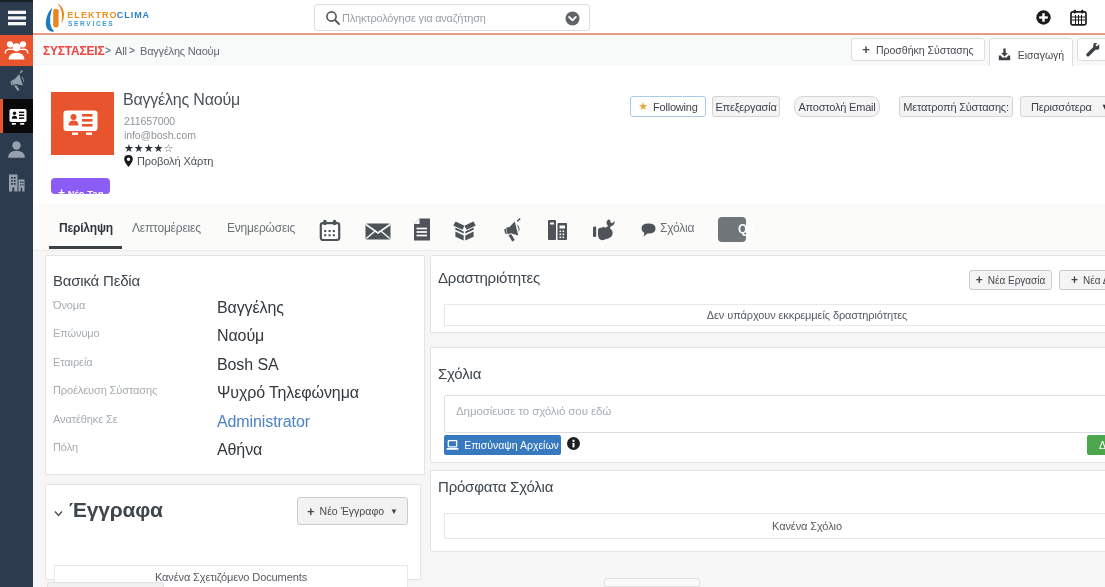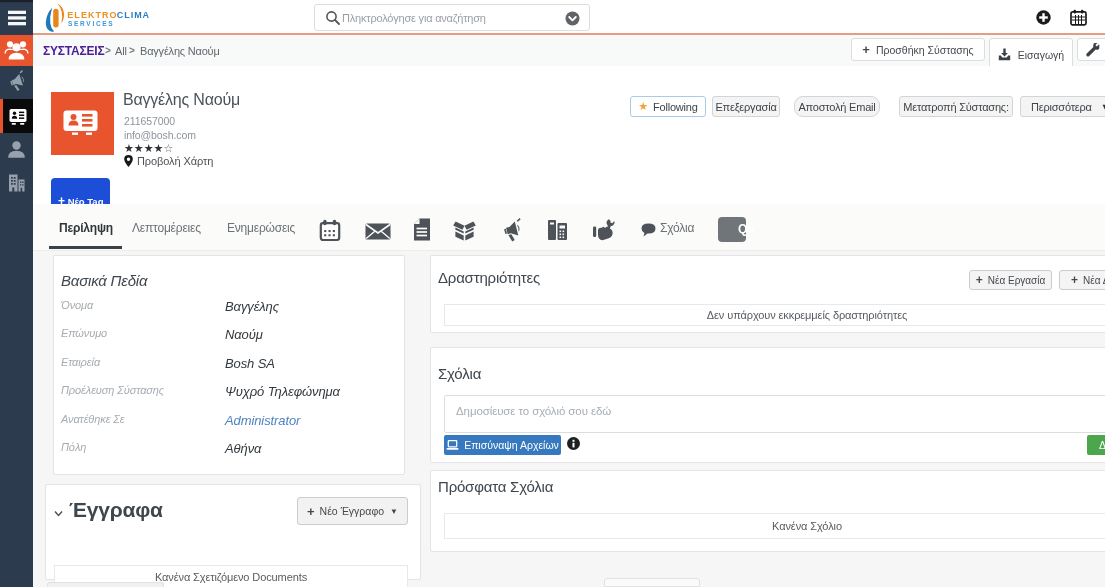--- a/index.html
+++ b/index.html
@@ -14,44 +14,44 @@
 
 
 #header { left:33px; top:0; width:1072px; height:35px; background:#fff; border-bottom:2px solid #e79c82; z-index:40; }
 
 
 #searchbox { position:absolute; left:281px; top:4px; width:276px; height:27px; background:#fff; border:1px solid #ddd; border-radius:3px; }
 #searchbox .ph { position:absolute; left:27px; top:7px; font-size:11px; color:#9aa0a6; letter-spacing:-0.2px; }
 
 
 #crumbbar { left:33px; top:35px; width:1072px; height:31px; background:#f8f9f9; }
-.crumb-mod { position:absolute; left:10px; top:9px; font-size:12px; font-weight:bold; color:#4c1d95; letter-spacing:-0.2px; }
+.crumb-mod { position:absolute; left:10px; top:9px; font-size:12px; font-weight:bold; color:#ef4444; letter-spacing:-0.2px; }
 .crumb-rest { position:absolute; top:10px; font-size:11px; color:#61676c; letter-spacing:-0.2px; }
 .btn { display:inline-flex; align-items:center; justify-content:center; height:21px; background:#fff; border:1px solid #ddd; border-radius:3px; font-size:10.5px; color:#45494e; white-space:nowrap; }
 
 
 #chead { left:33px; top:66px; width:1072px; height:138px; background:#fff; }
 #avatar { position:absolute; left:18px; top:26px; width:63px; height:63px; background:#e8542e; }
 #cname { position:absolute; left:90px; top:25px; font-size:16px; color:#4a535b; letter-spacing:-0.2px; }
 .cinfo { position:absolute; left:91px; font-size:10.5px; color:#8d949a; letter-spacing:-0.1px; }
-#tagpill { position:absolute; left:18px; top:112px; height:14px; padding:16px 7px; background:#1d4ed8; border-radius:4px; color:#fff; font-size:9.5px; font-weight:bold; line-height:14px; }
+#tagpill { position:absolute; left:18px; top:112px; height:14px; padding:8px 7px; background:#8b5cf6; border-radius:4px; color:#fff; font-size:9.5px; font-weight:bold; line-height:14px; }
 .hbtn { display:inline-flex; align-items:center; justify-content:center; height:21px; background:#f4f4f4; border:1px solid #d4d4d4; font-size:11px; color:#3f4449; white-space:nowrap; letter-spacing:-0.2px; }
 
 
 #tabbar { left:33px; top:204px; width:1072px; height:47px; background:#fbfbfa; border-bottom:1px solid #ececec; }
 .tab { position:absolute; top:17px; font-size:12px; color:#6b7176; letter-spacing:-0.2px; }
 .ticon { position:absolute; top:13px; }
 
 
 #content { left:33px; top:251px; width:1072px; height:336px; background:#f6f6f6; }
 .panel { position:absolute; background:#fff; border:1px solid #e4e4e4; border-radius:2px; }
 .phead { font-size:15px; color:#3f474e; letter-spacing:-0.2px; }
 .emptybox { position:absolute; background:#fff; border:1px solid #e8e8e8; font-size:11px; color:#565b60; display:flex; align-items:center; justify-content:center; letter-spacing:-0.1px; }
 .flabel { position:absolute; left:7px; font-size:11px; color:#a6acb1; letter-spacing:-0.1px; }
-.fval { position:absolute; left:171px; font-size:13px; color:#32383d; letter-spacing:-0.1px; }
+.fval { position:absolute; left:171px; font-size:16px; color:#32383d; letter-spacing:-0.1px; }
 </style>
 </head>
 <body>
 <div class="abs" id="sidebar">
 
   <div class="sb-item" style="top:0">
     <svg width="33" height="33">
         <rect x="0" y="0" width="33" height="2.2" fill="#17202b"></rect>
         <g fill="#f4f6f7">
       <rect x="8" y="10.7" width="18" height="3.3"></rect>
@@ -291,21 +291,21 @@
   </svg>
 
   <svg class="ticon" style="left:608px;top:19px;" width="15" height="14" viewBox="0 0 15 14">
     <path d="M7.5 0.5 Q14.5 0.5 14.5 5.5 Q14.5 10.5 7.5 10.5 L6.5 10.5 L2.5 13.5 L3.4 10 Q0.5 8.5 0.5 5.5 Q0.5 0.5 7.5 0.5 Z" fill="#4d5358"></path>
   </svg>
   <span class="tab" style="left:627px;">Σχόλια</span>
   <div style="position:absolute;left:685px;top:13px;width:28px;height:25px;background:#70757a;border-radius:4px;color:#fff;font-size:12px;font-weight:bold;text-align:center;line-height:25px;padding-left:20px;">Qu</div>
 </div>
 <div class="abs" id="content">
 
-  <div class="panel" style="left:20px;top:4px;width:352px;height:220px;font-style:italic;">
+  <div class="panel" style="left:12px;top:4px;width:380px;height:220px;">
     <div class="phead" style="position:absolute;left:7px;top:16px;">Βασικά Πεδία</div>
     <div class="flabel" style="top:43px;">Όνομα</div>
       <div class="fval" style="top:43px;">Βαγγέλης</div>
     <div class="flabel" style="top:71px;">Επώνυμο</div>
       <div class="fval" style="top:71px;">Ναούμ</div>
     <div class="flabel" style="top:100px;">Εταιρεία</div>
       <div class="fval" style="top:100px;">Bosh SA</div>
     <div class="flabel" style="top:128px;">Προέλευση Σύστασης</div>
       <div class="fval" style="top:128px;">Ψυχρό Τηλεφώνημα</div>
     <div class="flabel" style="top:157px;">Ανατέθηκε Σε</div>

